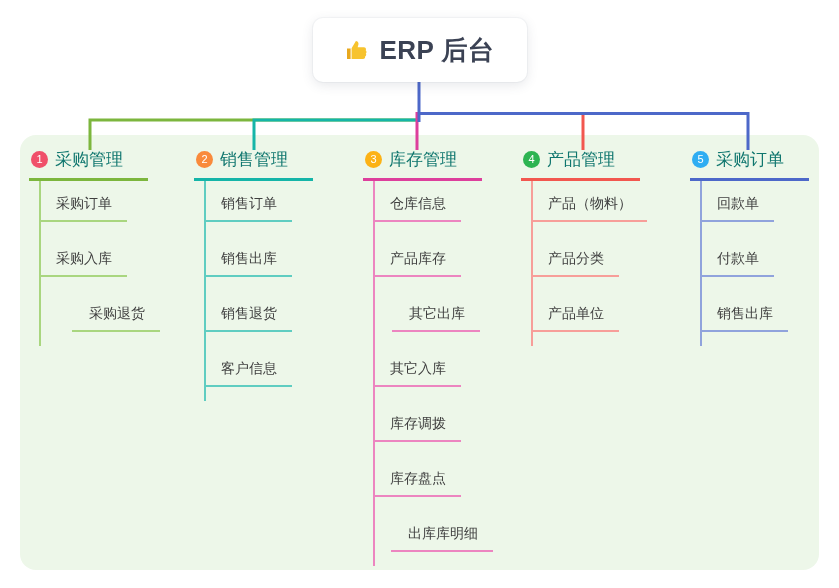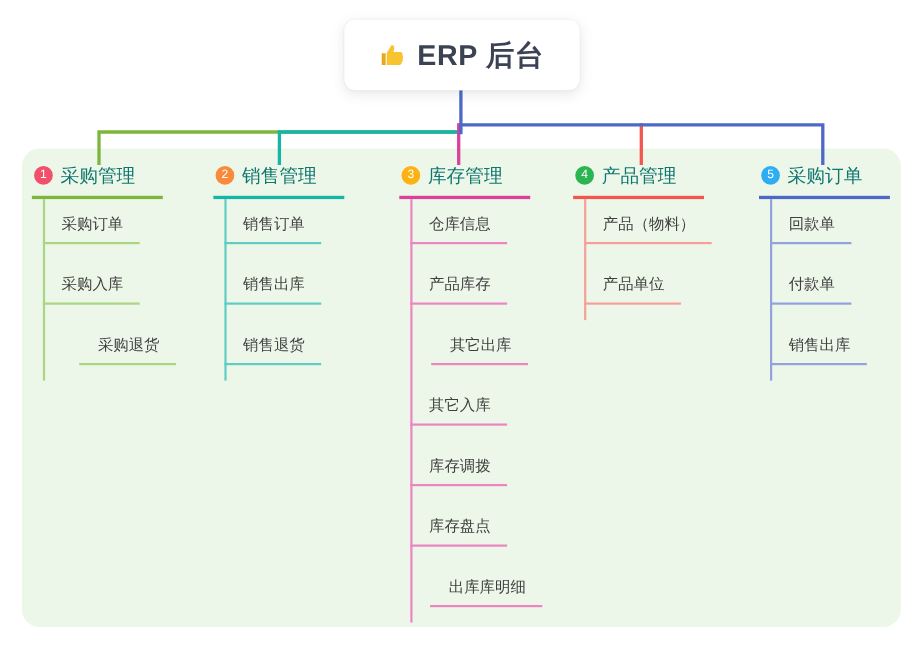--- a/index.html
+++ b/index.html
@@ -76,20 +76,23 @@
         <div class="trunk" style="background: rgb(95, 205, 193);"></div>
         <div class="child">
           <div class="child-label" style="border-bottom-color: rgb(95, 205, 193);">销售订单</div>
         </div>
         <div class="child">
           <div class="child-label" style="border-bottom-color: rgb(95, 205, 193);">销售出库</div>
         </div>
         <div class="child">
           <div class="child-label" style="border-bottom-color: rgb(95, 205, 193);">销售退货</div>
         </div>
+        <div class="child">
+          <div class="child-label" style="border-bottom-color: rgb(95, 205, 193);">客户信息</div>
+        </div>
       </div>
     </div>
     <div class="branch" style="left: 363px; top: 146px;">
       <div class="branch-title" style="border-bottom-color: rgb(221, 63, 156);">
         <span class="badge" style="background: rgb(252, 178, 21);">3</span>
         <span class="branch-label">库存管理</span>
       </div>
       <div class="children">
         <div class="trunk" style="background: rgb(236, 133, 192);"></div>
         <div class="child">
@@ -119,20 +122,23 @@
       <div class="branch-title" style="border-bottom-color: rgb(242, 87, 79);">
         <span class="badge" style="background: rgb(45, 180, 82);">4</span>
         <span class="branch-label">产品管理</span>
       </div>
       <div class="children">
         <div class="trunk" style="background: rgb(247, 158, 153);"></div>
         <div class="child">
           <div class="child-label" style="border-bottom-color: rgb(247, 158, 153);">产品（物料）</div>
         </div>
         <div class="child">
+          <div class="child-label" style="border-bottom-color: rgb(247, 158, 153);">产品分类</div>
+        </div>
+        <div class="child">
           <div class="child-label" style="border-bottom-color: rgb(247, 158, 153);">产品单位</div>
         </div>
       </div>
     </div>
     <div class="branch" style="left: 690px; top: 146px;">
       <div class="branch-title" style="border-bottom-color: rgb(77, 104, 201);">
         <span class="badge" style="background: rgb(47, 173, 242);">5</span>
         <span class="branch-label">采购订单</span>
       </div>
       <div class="children">

